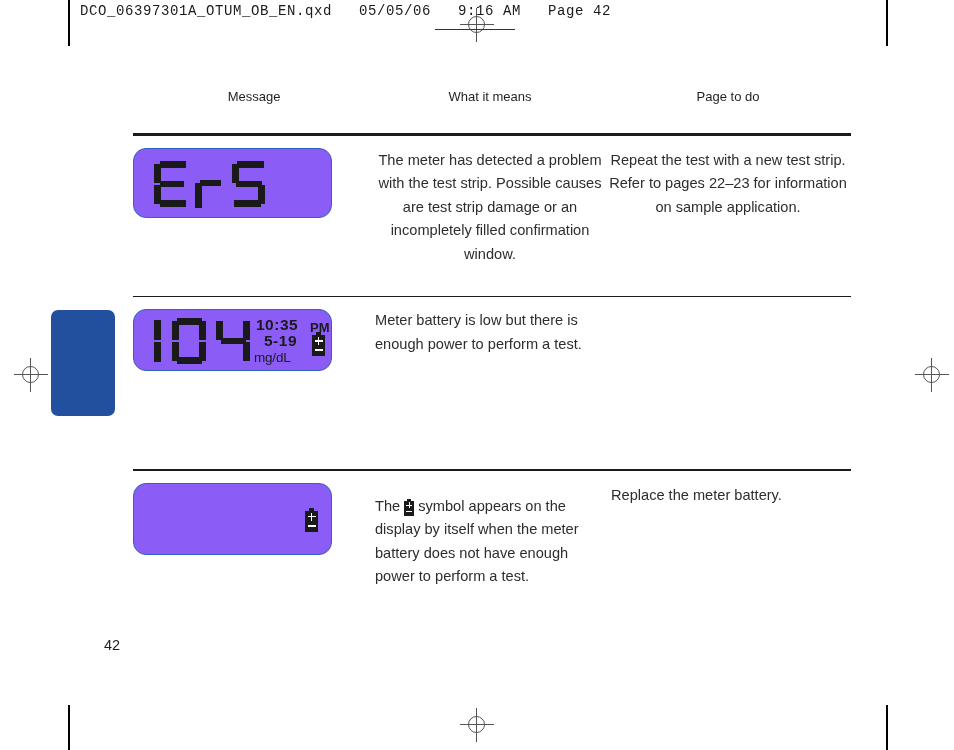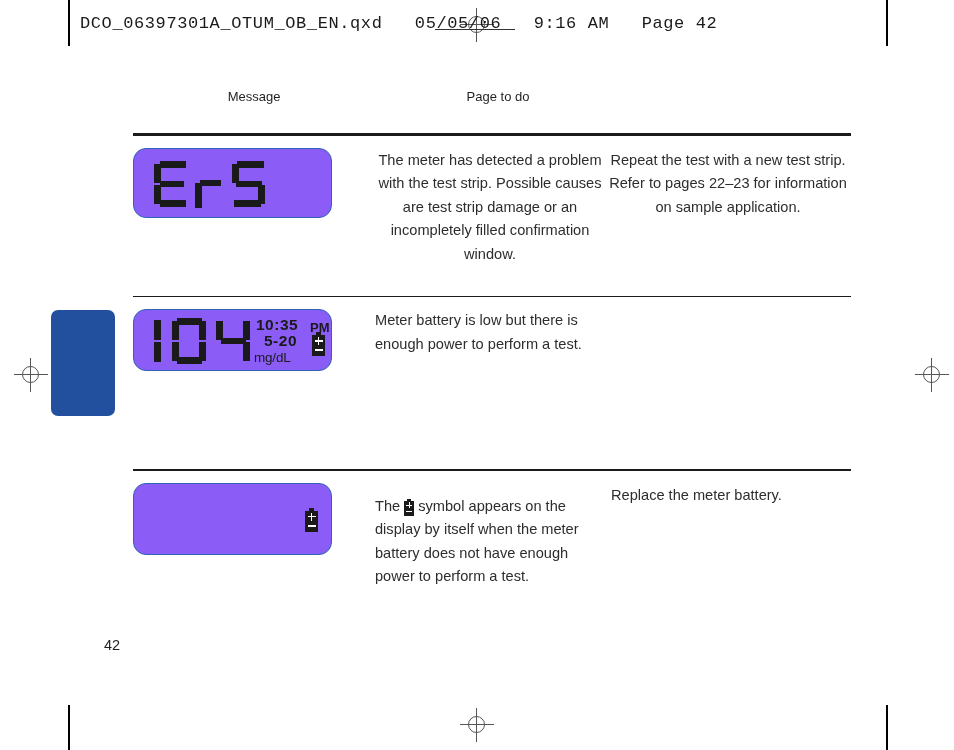--- a/index.html
+++ b/index.html
@@ -17,23 +17,23 @@
   .reg-mark{position:absolute;width:34px;height:34px;}
   .reg-mark .circ{
     position:absolute;left:8px;top:8px;width:17px;height:17px;
     border:1px solid #555;border-radius:50%;box-sizing:border-box;
   }
   .reg-mark .vline{position:absolute;left:16px;top:0;width:1px;height:34px;background:#555;}
   .reg-mark .hline{position:absolute;top:16px;left:0;height:1px;width:34px;background:#555;}
 
   
   .slug{
-    position:absolute;left:80px;top:14px;
+    position:absolute;left:80px;top:3px;
     font-family:"Liberation Mono","DejaVu Sans Mono",monospace;
-    font-size:17px;letter-spacing:.6px;color:#1a1a1a;white-space:pre;
+    font-size:14px;letter-spacing:.6px;color:#1a1a1a;white-space:pre;
   }
   .slug-underline{position:absolute;left:435px;top:29px;width:80px;height:1px;background:#333;}
 
   
   .side-tab{
     position:absolute;left:51px;top:310px;width:64px;height:106px;
     background:#22509e;border-radius:7px;
   }
 
   
@@ -118,20 +118,21 @@
 <div class="slug-underline"></div>
 
 <div class="side-tab"></div>
 
 <div class="page-num">42</div>
 
 <div class="table">
 
   <div class="thead">
     <div class="th col1">Message</div>
+    <div class="th col2">What it means</div>
     <div class="th col3">Page to do</div>
   </div>
 
   <div class="rule"></div>
 
   <div class="row r1" style="min-height:160px;text-align:center;">
     <div class="col1">
       <div class="lcd lcd-1">
 
         <div class="seg-wrap" style="left:20px;top:12px;width:34px;height:46px;">
@@ -187,21 +188,21 @@
         <div class="seg-wrap" style="left:82px;top:8px;width:34px;height:46px;">
           <div class="seg" style="left:0px;top:3px;width:7px;height:19px;"></div>
           <div class="seg" style="left:27px;top:3px;width:7px;height:19px;"></div>
           <div class="seg" style="left:5px;top:20px;width:25px;height:6px;"></div>
           <div class="seg" style="left:27px;top:24px;width:7px;height:19px;"></div>
         </div>
 
         <div class="seg-small" style="left:122px;top:6px;font-size:15.5px;letter-spacing:.5px;font-family:'Liberation Sans',sans-serif;">10:35</div>
         <div class="pm" style="left:176px;top:10px;">PM</div>
 
-        <div class="seg-small" style="left:130px;top:22px;font-size:15.5px;letter-spacing:.5px;font-family:'Liberation Sans',sans-serif;">5-20</div>
+        <div class="seg-small" style="left:130px;top:22px;font-size:15.5px;letter-spacing:.5px;font-family:'Liberation Sans',sans-serif;">5-19</div>
 
         <div class="units" style="left:120px;top:40px;">mg/dL</div>
 
         <div class="batt" style="left:178px;top:22px;width:13px;height:24px;">
           <div class="cap" style="left:4px;top:0;width:5px;height:3px;"></div>
           <div class="body" style="left:0px;top:3px;width:13px;height:21px;"></div>
           <div class="plus-h" style="left:2.5px;top:8px;width:8px;height:1.8px;"></div>
           <div class="plus-v" style="left:5.6px;top:5px;width:1.8px;height:8px;"></div>
           <div class="minus" style="left:2.5px;top:17px;width:8px;height:2.2px;"></div>
         </div>

